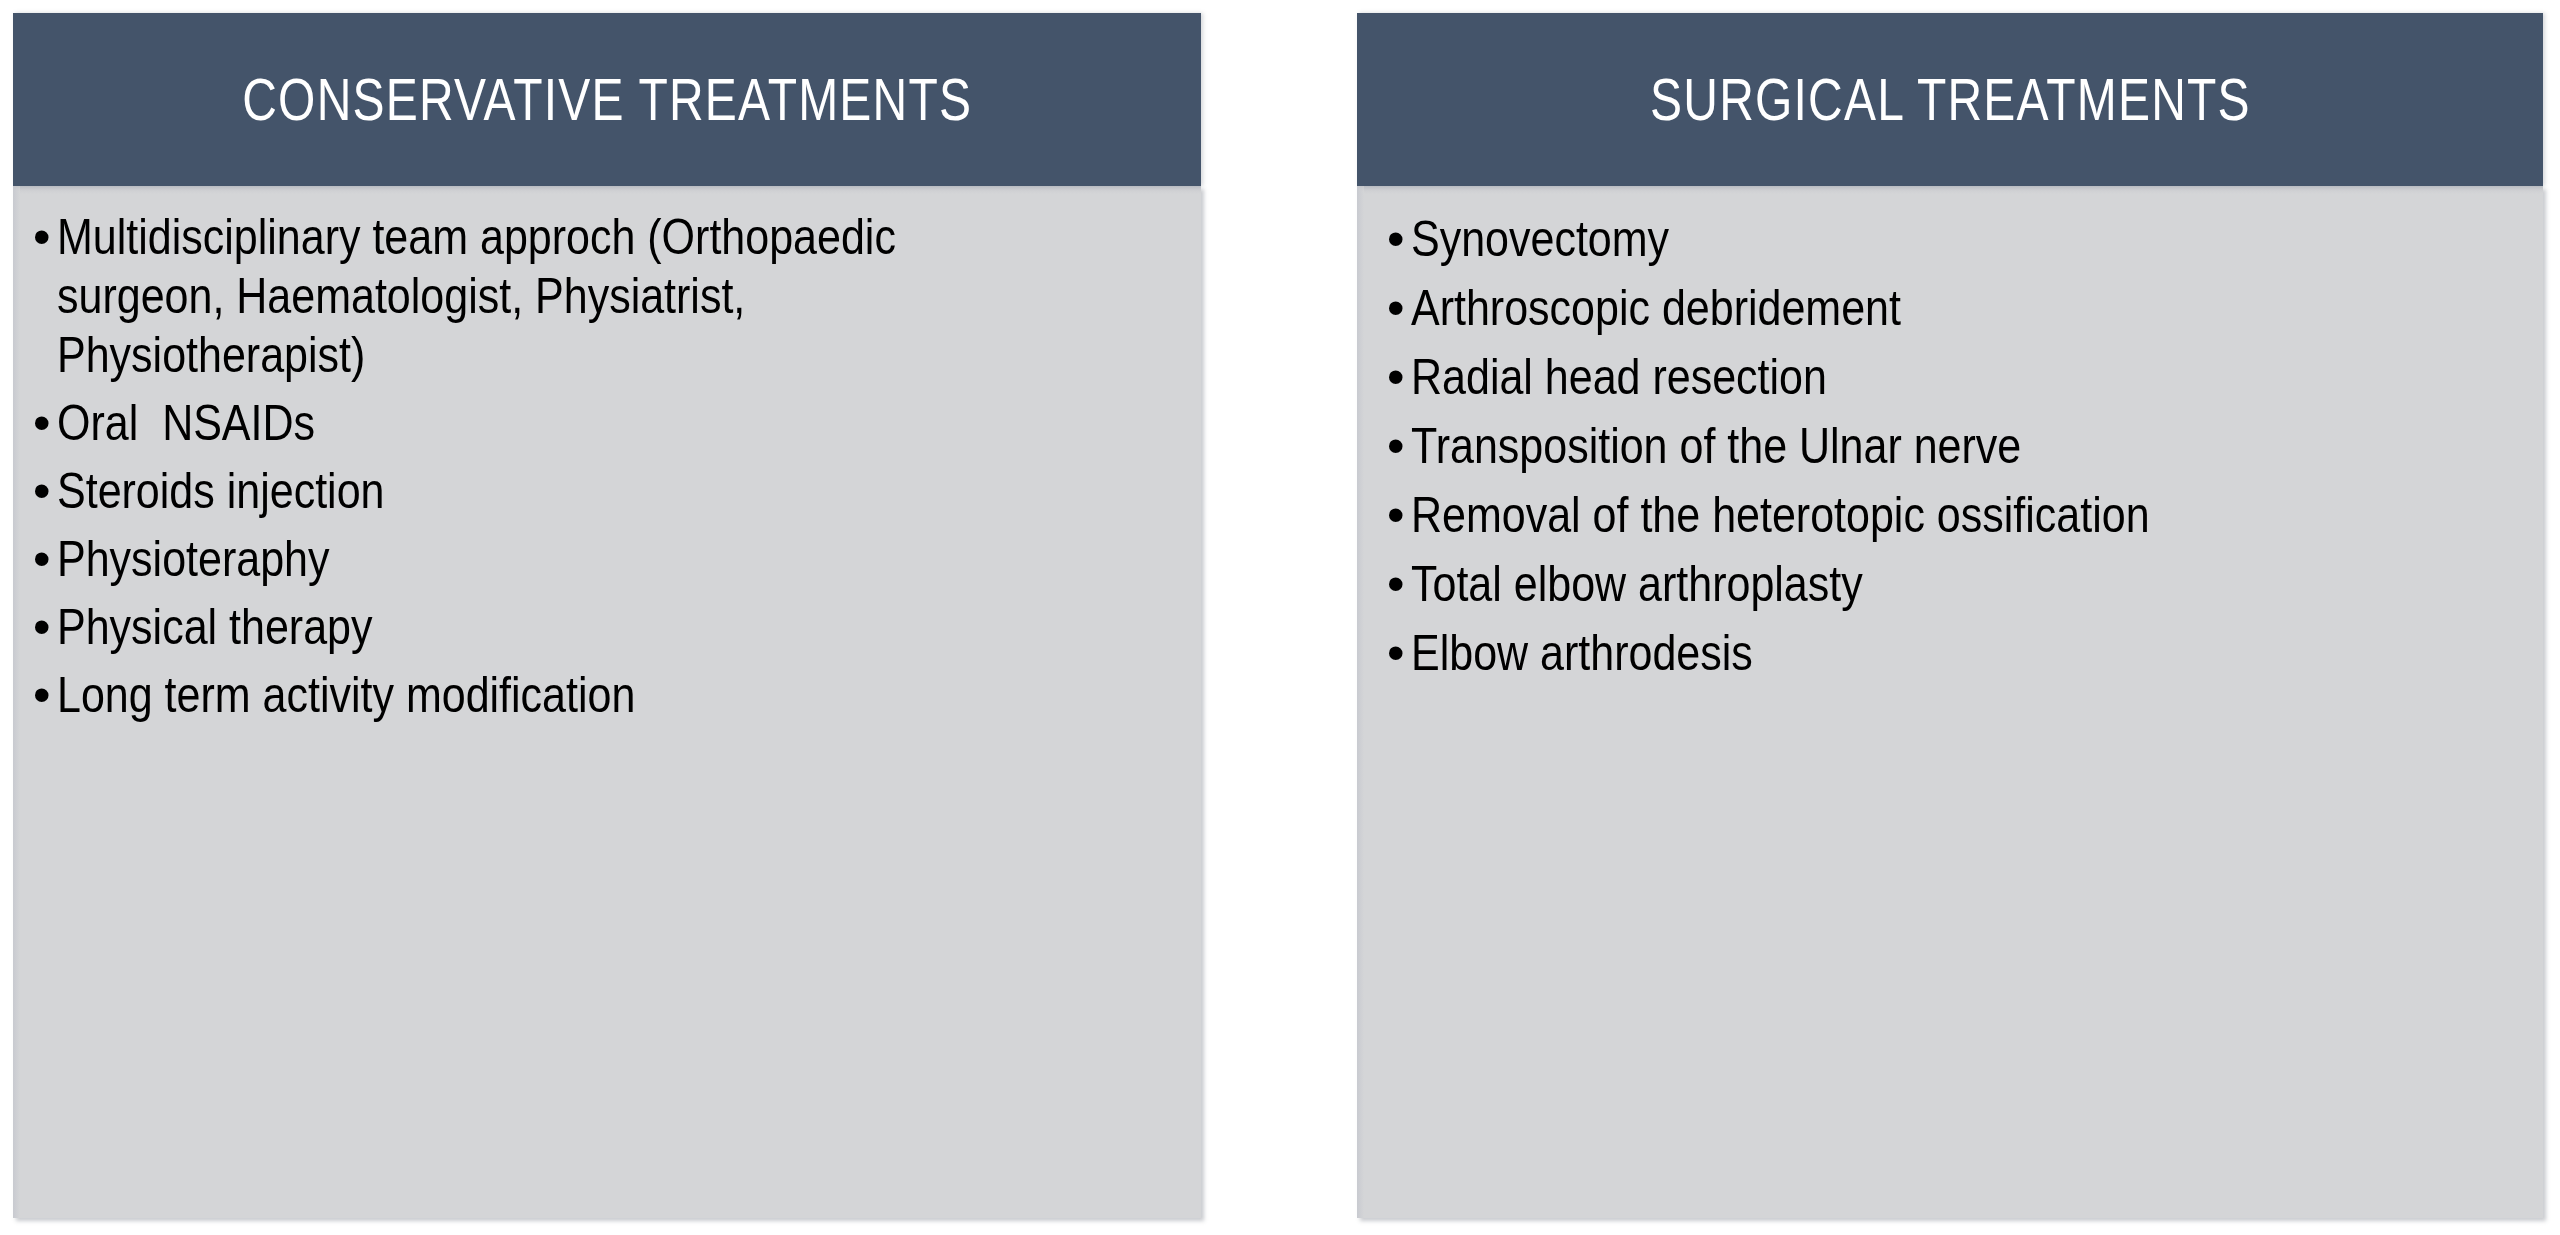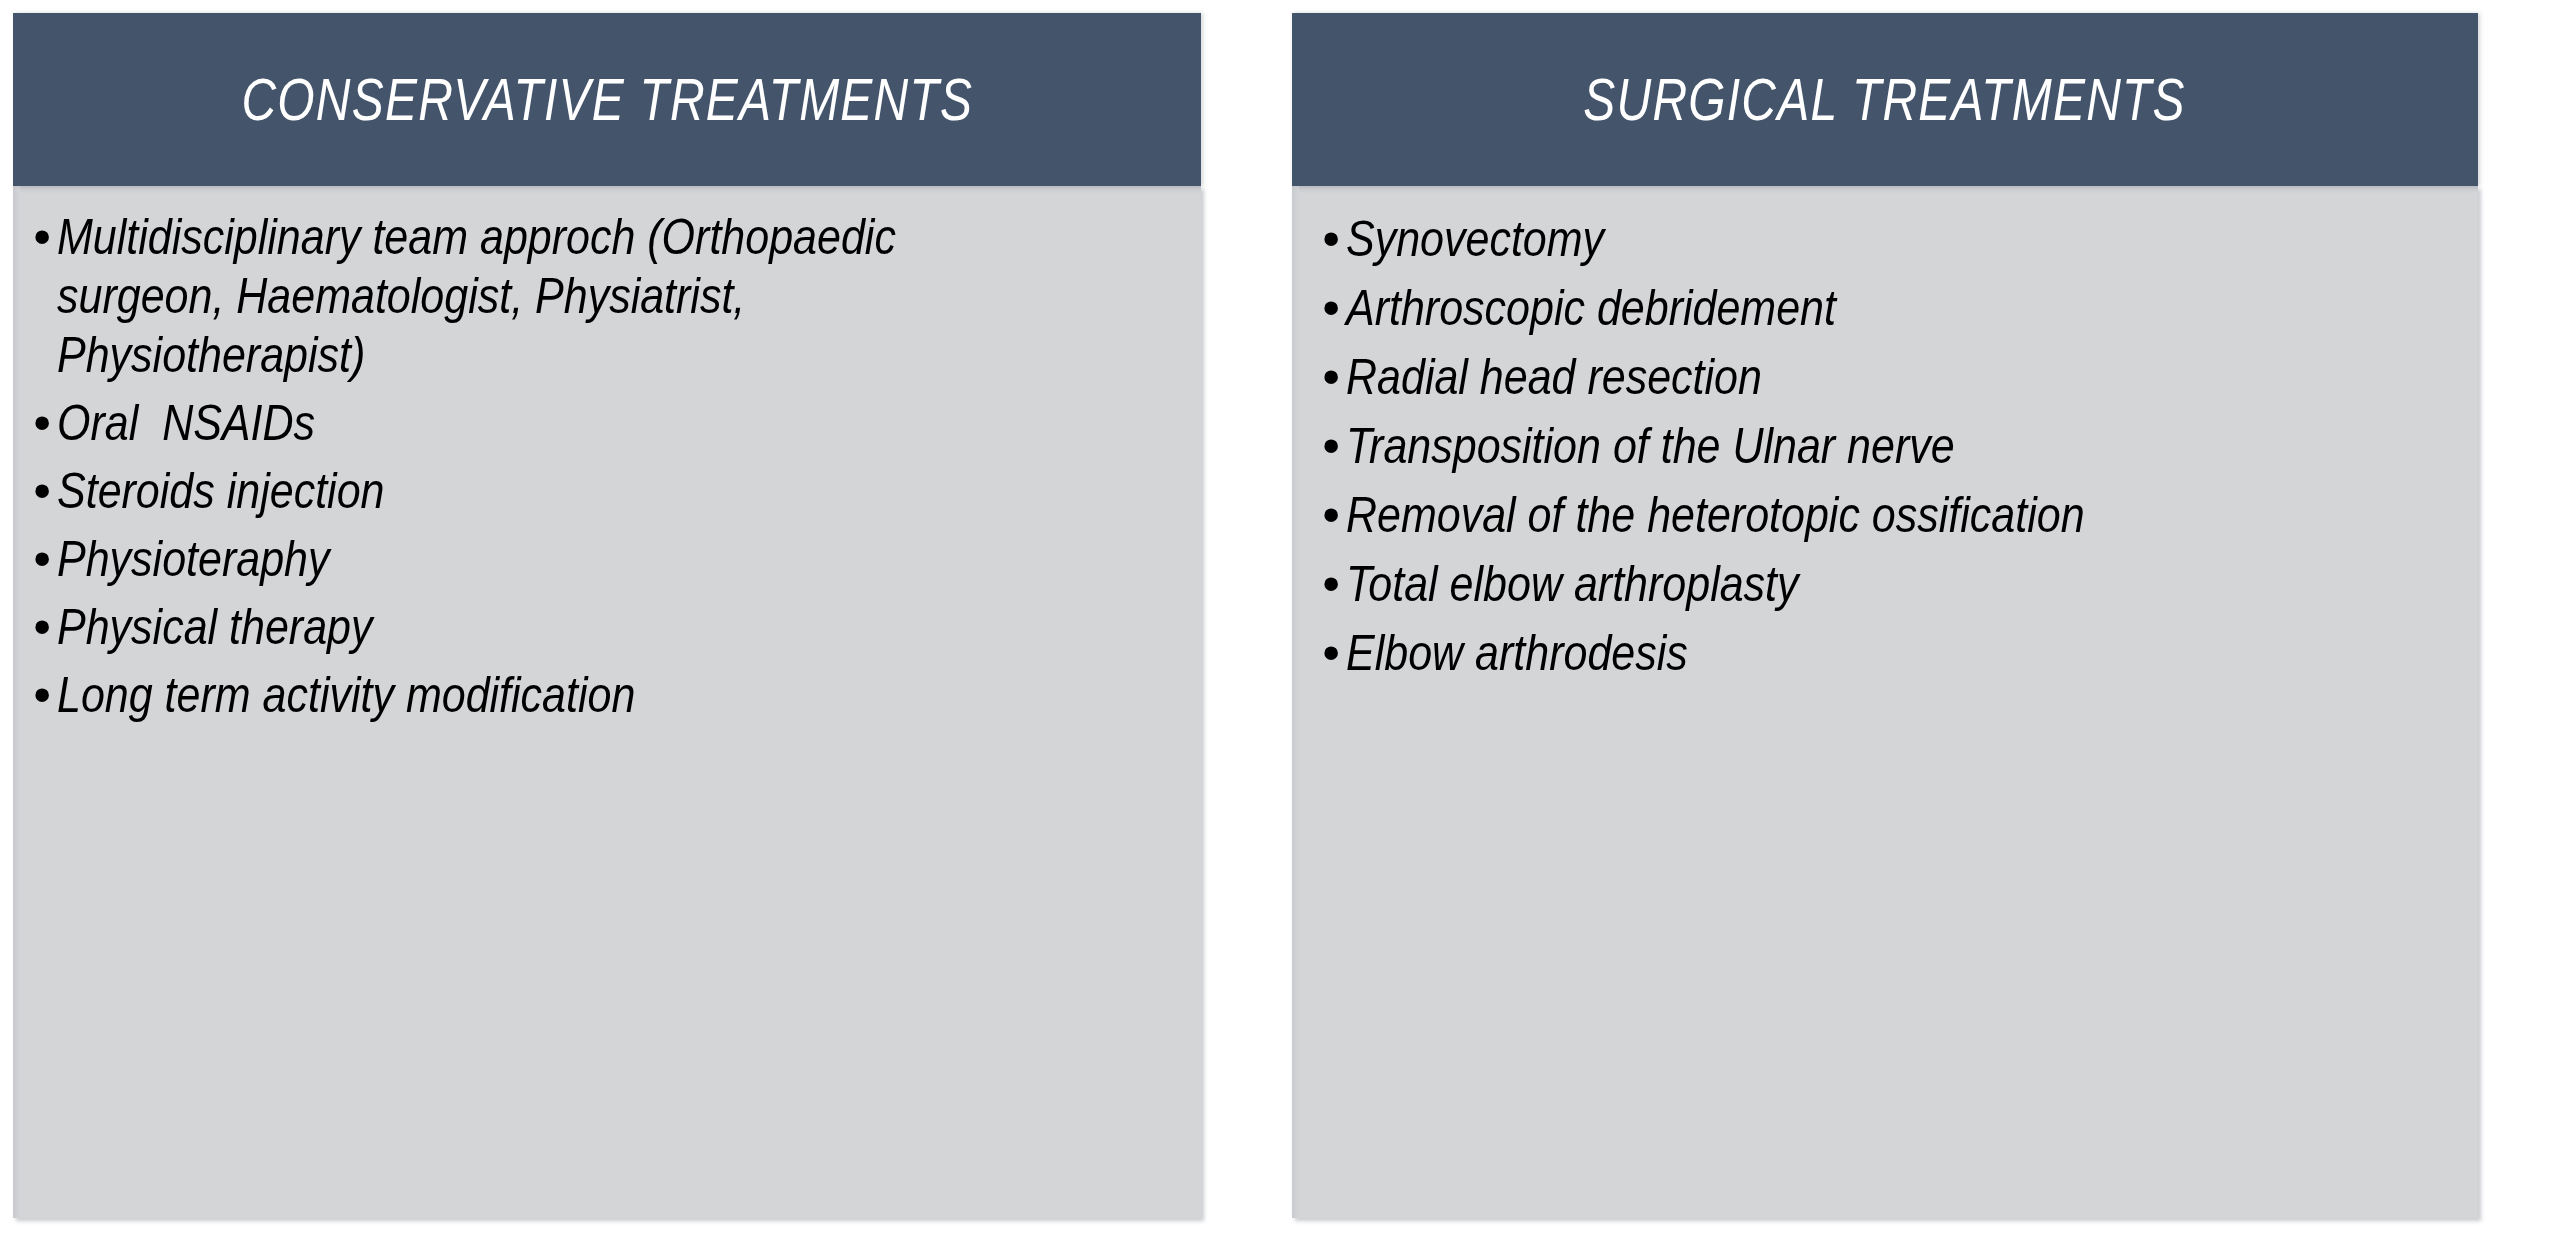--- a/index.html
+++ b/index.html
@@ -12,32 +12,31 @@
     height: 1235px;
     font-family: "Liberation Sans", sans-serif;
     overflow: hidden;
   }
 
   .slide {
     position: relative;
     width: 2560px;
     height: 1235px;
     background: #ffffff;
-    font-style: italic;
   }
 
   
   .panel {
     position: absolute;
     display: flex;
     flex-direction: column;
   }
 
   #panel-conservative { left: 13px;   top: 13px; width: 1188px; height: 1205px; }
-  #panel-surgical     { left: 1292px; top: 13px; width: 1186px; height: 1205px; }
+  #panel-surgical     { left: 1357px; top: 13px; width: 1186px; height: 1205px; }
 
   .panel-header {
     background: #44546a;
     color: #ffffff;
     height: 173px;
     flex: 0 0 173px;
     display: flex;
     align-items: center;
     justify-content: center;
     box-sizing: border-box;

